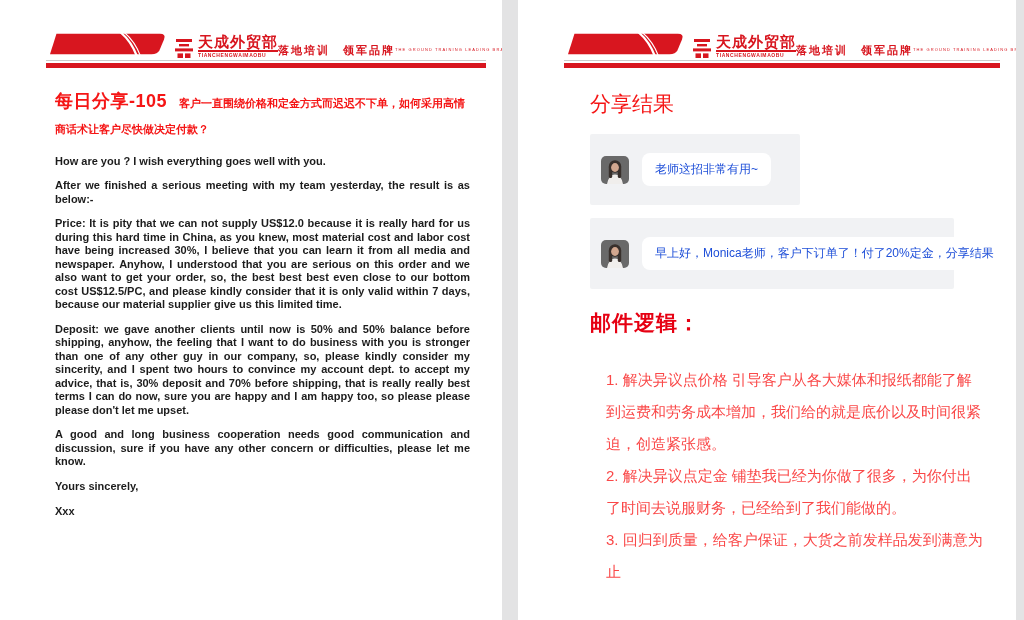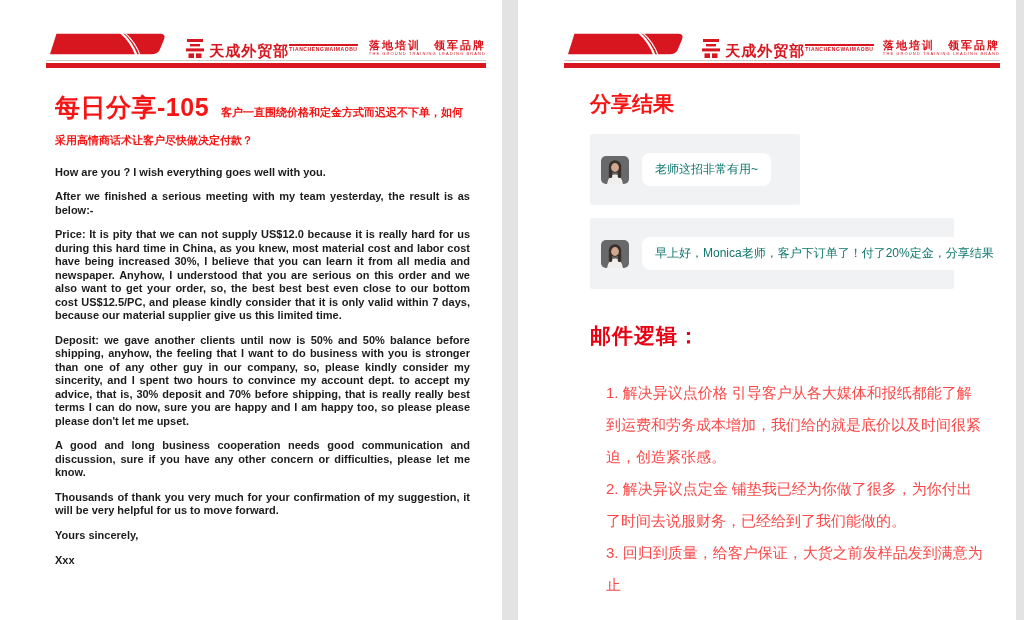--- a/index.html
+++ b/index.html
@@ -11,51 +11,51 @@
   .gutter { width:16px; background:#e3e3e4; }
   .page-right { width:498px; }
   .edge-strip { width:8px; background:#e3e3e4; }
 
   
   .hdr { padding:26px 16px 0 46px; }
   .hdr-row { display:flex; align-items:flex-end; justify-content:space-between; height:30px; }
   .swoosh { width:128px; height:24px; flex:0 0 auto; }
   .logo { display:flex; align-items:flex-end; gap:4px; flex:0 0 auto; transform:translateY(2px); }
   .logo-icon { width:20px; height:20px; }
-  .logo-texts { display:flex; flex-direction:row; line-height:1; }
+  .logo-texts { display:flex; flex-direction:column; line-height:1; }
   .logo-cn { color:#d8161f; font-weight:bold; font-size:15px; letter-spacing:1px; white-space:nowrap; }
   .logo-en { color:#d8161f; font-weight:bold; font-size:5px; letter-spacing:0.6px;
              border-top:2px solid #d8161f; margin-top:1px; padding-top:1px; white-space:nowrap; }
-  .tagline { display:flex; flex-direction:column; align-items:center; line-height:1.2; transform:translateY(1px);margin-top:24px; }
+  .tagline { display:flex; flex-direction:row; align-items:center; line-height:1.2; transform:translateY(1px);margin-top:24px; }
   .tagline-cn { color:#d8161f; font-weight:bold; font-size:11px; letter-spacing:2px; white-space:nowrap; }
   .tagline-en { color:#d8161f; font-size:4px; letter-spacing:1.1px; white-space:nowrap; }
   .hdr-thinline { border-top:1px solid #cccccc; margin-top:4px; }
   .hdr-redbar { height:5px; background:#d8161f; margin-top:2px; }
 
   
   .doc-body { padding:20px 32px 0 55px; }
   .doc-title { color:#f51515; line-height:1.55; margin-bottom:14px; }
-  .doc-title .big { font-size:25px; font-weight:bold; letter-spacing:0.5px; }
+  .doc-title .big { font-size:18px; font-weight:bold; letter-spacing:0.5px; }
   .doc-title .small { font-size:11px; font-weight:bold; }
   .email { color:#1c1c1c; font-size:11px; font-weight:bold; line-height:13.5px;
            text-align:justify; }
   .email p { margin-bottom:11px; }
   .email p.tight { margin-bottom:12px; }
 
   
   .share-body { padding:22px 40px 0 72px; }
-  .share-title { color:#f51515; font-size:21px; font-weight:bold; margin-bottom:16px; }
+  .share-title { color:#f51515; font-size:21px; font-weight:normal; margin-bottom:16px; }
   .msg-panel { background:#f1f2f4; border-radius:2px; display:flex; align-items:center;
                gap:13px; padding:19px 11px; margin-bottom:13px; }
   .msg-panel.p1 { width:210px; }
   .msg-panel.p2 { width:364px; }
   .avatar { width:28px; height:28px; flex:0 0 auto; border-radius:5px; overflow:hidden; }
-  .bubble { background:#ffffff; border-radius:8px; padding:8px 13px; color:#0f766e;
+  .bubble { background:#ffffff; border-radius:8px; padding:8px 13px; color:#1d4ed8;
             font-size:12px; white-space:nowrap; }
-  .logic-heading { color:#e60012; font-size:21px; font-weight:bold; margin-top:33px;
+  .logic-heading { color:#e60012; font-size:21px; font-weight:bold; margin-top:20px;
                    font-family:"Liberation Serif", serif; letter-spacing:1px; }
   .logic-list { margin-top:27px; color:#fa4848; font-size:15px; line-height:32px;
                 width:378px;margin-left:16px; }
 </style>
 </head>
 <body>
 
 <div class="spread">
 
   <div class="page page-left">
@@ -93,21 +93,20 @@
         <span class="big">每日分享-105</span>
         <span class="small">&nbsp;</span>
         <span class="small">客户一直围绕价格和定金方式而迟迟不下单，如何采用高情商话术让客户尽快做决定付款？</span>
       </div>
       <div class="email">
         <p>How are you ?   I wish everything goes well with you.</p>
         <p>After we finished a serious meeting with my team yesterday, the result is as below:-</p>
         <p>Price: It is pity that we can not supply US$12.0 because it is really hard for us during this hard time in China, as you knew, most material cost and labor cost have being increased 30%, I believe that you can learn it from all media and newspaper. Anyhow, I understood that you are serious on this order and we also want to get your order, so, the best best best even close to our bottom cost US$12.5/PC, and please kindly consider that it is only valid within 7 days, because our material supplier give us this limited time.</p>
         <p>Deposit: we gave another clients until now is 50% and 50% balance before shipping, anyhow, the feeling that I want to do business with you is stronger than one of any other guy in our company, so, please kindly consider my sincerity, and I spent two hours to convince my account dept. to accept my advice, that is, 30% deposit and 70% before shipping, that is really really best terms I can do now, sure you are happy and I am happy too, so please please please don't let me upset.</p>
         <p>A good and long business cooperation needs good communication and discussion, sure if you have any other concern or difficulties, please let me know.</p>
-        <p>Thousands of thank you very much for your confirmation of my suggestion, it will be very helpful for us to move forward.</p>
         <p class="tight">Yours sincerely,</p>
         <p class="tight">Xxx</p>
       </div>
     </div>
   </div>
 
   <div class="gutter"></div>
 
   <div class="page page-right">
     <div class="hdr">

